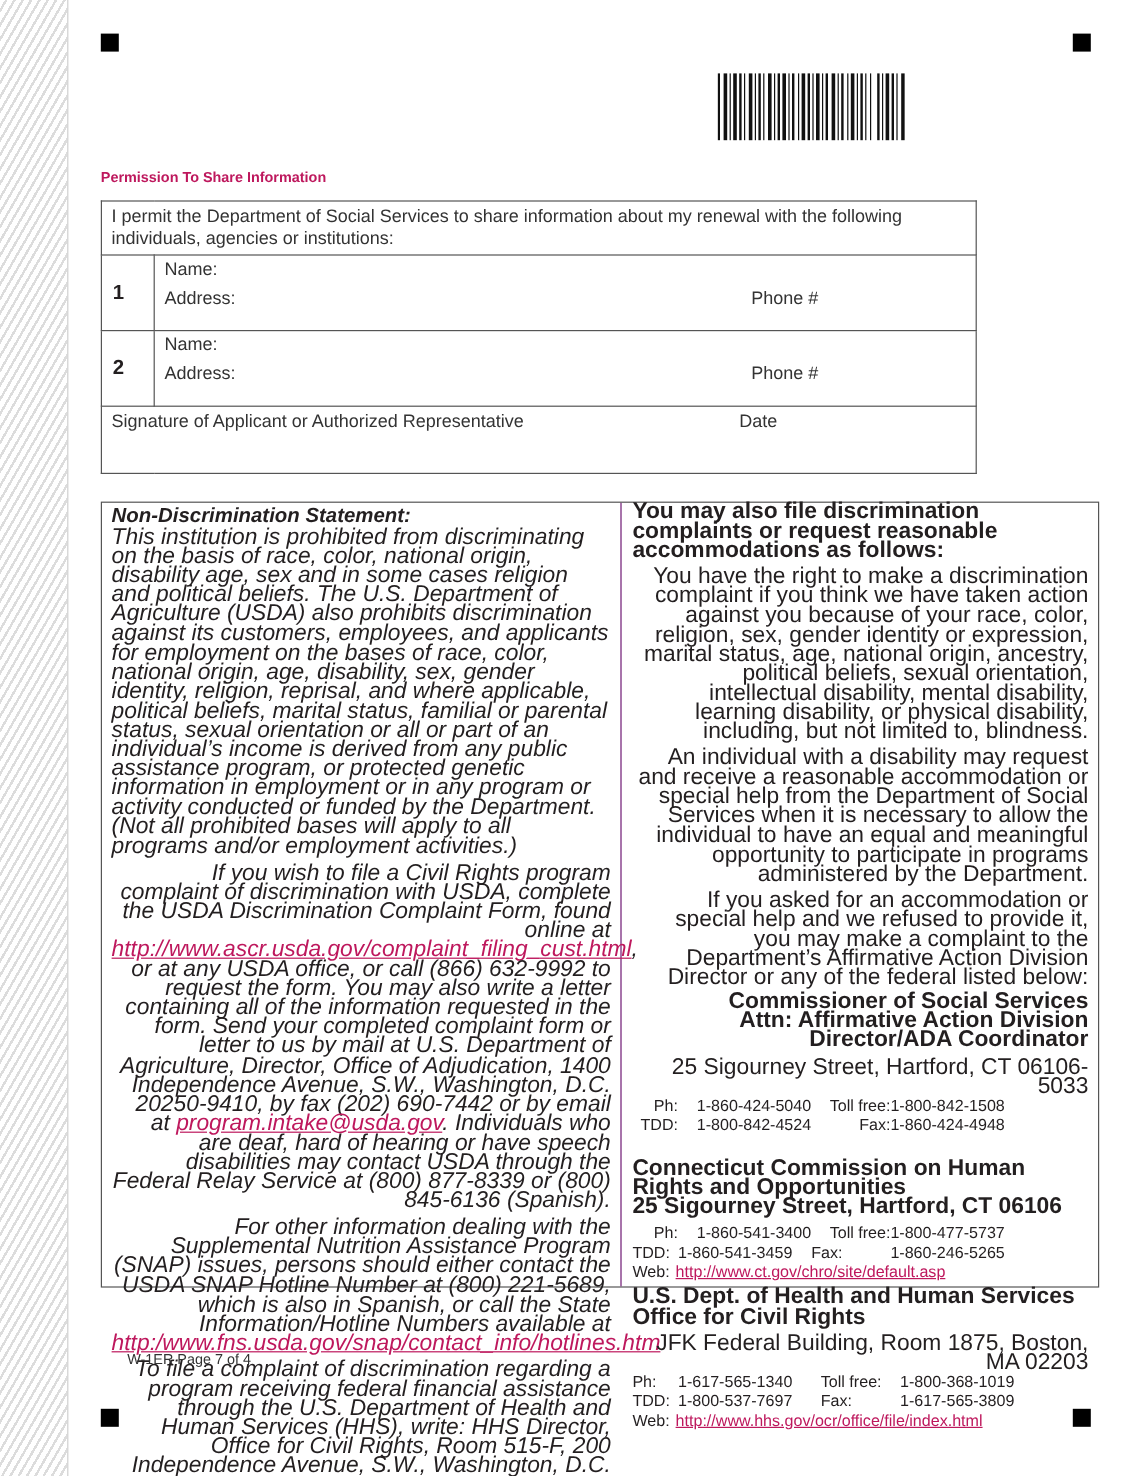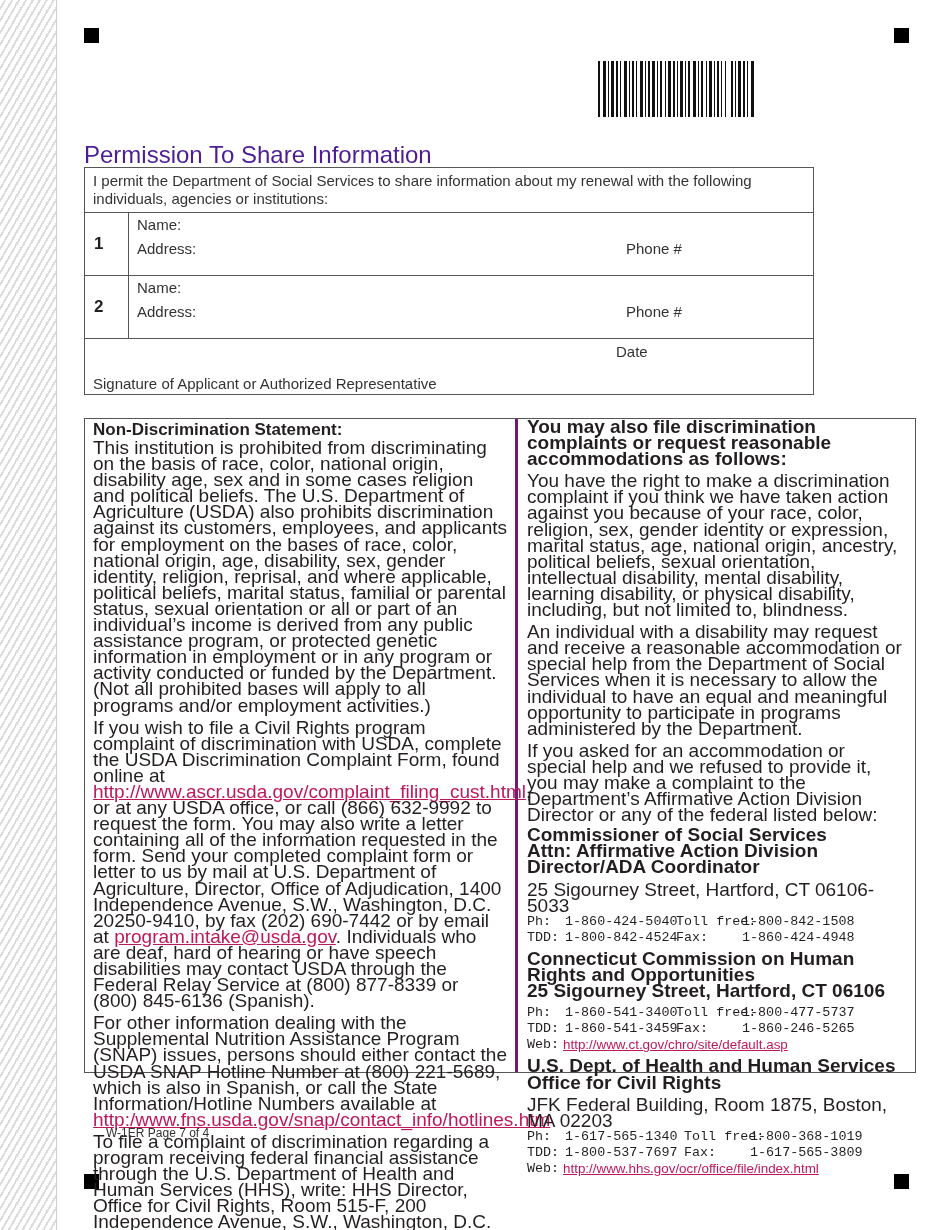--- a/index.html
+++ b/index.html
@@ -10,50 +10,50 @@
     color: #231f20;
   }
   .hatch {
     position: absolute; left: 0; top: 0; width: 56px; height: 1230px;
     background: repeating-linear-gradient(-60deg, #ffffff 0px, #ffffff 4px, #dcdcdc 4px, #dcdcdc 6px);
     border-right: 1px solid #cfcfcf;
   }
   .reg { position: absolute; width: 15px; height: 15px; background: #000; }
   .barcode { position: absolute; left: 598px; top: 61px; width: 156px; height: 56px; }
   .title {
-    position: absolute; left: 84px; top: 141px; font-size: 24px; font-weight: normal; color: #4c1d95;
+    position: absolute; left: 84px; top: 141px; font-size: 12px; font-weight: bold; color: #be185d;
   }
   table.perm {
     position: absolute; left: 84px; top: 167px; width: 730px; border-collapse: collapse;
     font-size: 15px; color: #333; padding-left: 28px;
   }
   table.perm td { border: 1px solid #555; vertical-align: top; }
   .intro { padding: 4px 8px 4px 8px; line-height: 18px; height: 35px; }
   .num { width: 33px; text-align: left; padding-left: 9px; font-size: 17px; font-weight: bold; vertical-align: middle !important; color: #231f20; }
   .entry { height: 62px; position: relative; padding: 0; }
   .entry .nm { position: absolute; left: 8px; top: 3px; }
   .entry .ad { position: absolute; left: 8px; top: 27px; }
   .entry .ph { position: absolute; left: 497px; top: 27px; }
   .sig { height: 55px; position: relative; padding: 0; }
-  .sig .s1 { position: absolute; left: 8px; top: 4px; margin-top: 32px; }
+  .sig .s1 { position: absolute; left: 8px; top: 4px; }
   .sig .s2 { position: absolute; left: 531px; top: 4px; }
 
   .nd {
     position: absolute; left: 84px; top: 418px; width: 832px; height: 655px;
     border: 1px solid #555; box-sizing: border-box; display: flex;
   }
-  .col-l { width: 433px; border-right: 3px solid #701a75; box-sizing: border-box; padding: 0 8px 0 8px; }
+  .col-l { width: 433px; border-right: 1px solid #701a75; box-sizing: border-box; padding: 0 8px 0 8px; font-style: italic; }
   .col-r { flex: 1; padding: 0 8px 0 9px; }
   .nd p { margin: 0; font-size: 19px; line-height: 16.1px; color: #231f20; }
-  .nd .gap { margin-top: 6px; }
+  .nd .gap { margin-top: 6px; text-align: right; }
   .nd h2 { margin: 0; font-size: 17px; line-height: 20px; font-weight: bold; padding-top: 1px; }
   .nd .bold { font-weight: bold; }
   .nd a, .nd .lnk { color: #be185d; text-decoration: underline; }
   .row { display: flex; font-size: 13.4px; line-height: 16.1px; }
-  .row span { white-space: pre; font-family: Liberation Mono, monospace; }
+  .row span { white-space: pre; }
   .footer { position: absolute; left: 106px; top: 1126px; font-size: 12px; color: #333; }
 </style>
 </head>
 <body>
 
 <div class="hatch"></div>
 
 <div class="reg" style="left:84px;top:28px"></div>
 <div class="reg" style="left:894px;top:28px"></div>
 <div class="reg" style="left:84px;top:1174px"></div>
@@ -161,21 +161,21 @@
         <span>1-800-842-1508</span>
       </div>
       <div class="row">
         <span style="width:38px">TDD:</span>
         <span style="width:111px">1-800-842-4524</span>
         <span style="width:66px">Fax:</span>
         <span>1-860-424-4948</span>
       </div>
     </div>
 
-    <div style="margin-top:5px">
+    <div style="margin-top:20px">
       <p class="bold">Connecticut Commission on Human Rights and Opportunities</p>
       <p class="bold">25 Sigourney Street, Hartford, CT 06106</p>
       <div class="row gap">
         <span style="width:38px">Ph:</span>
         <span style="width:111px">1-860-541-3400</span>
         <span style="width:66px">Toll free:</span>
         <span>1-800-477-5737</span>
       </div>
       <div class="row">
         <span style="width:38px">TDD:</span>

